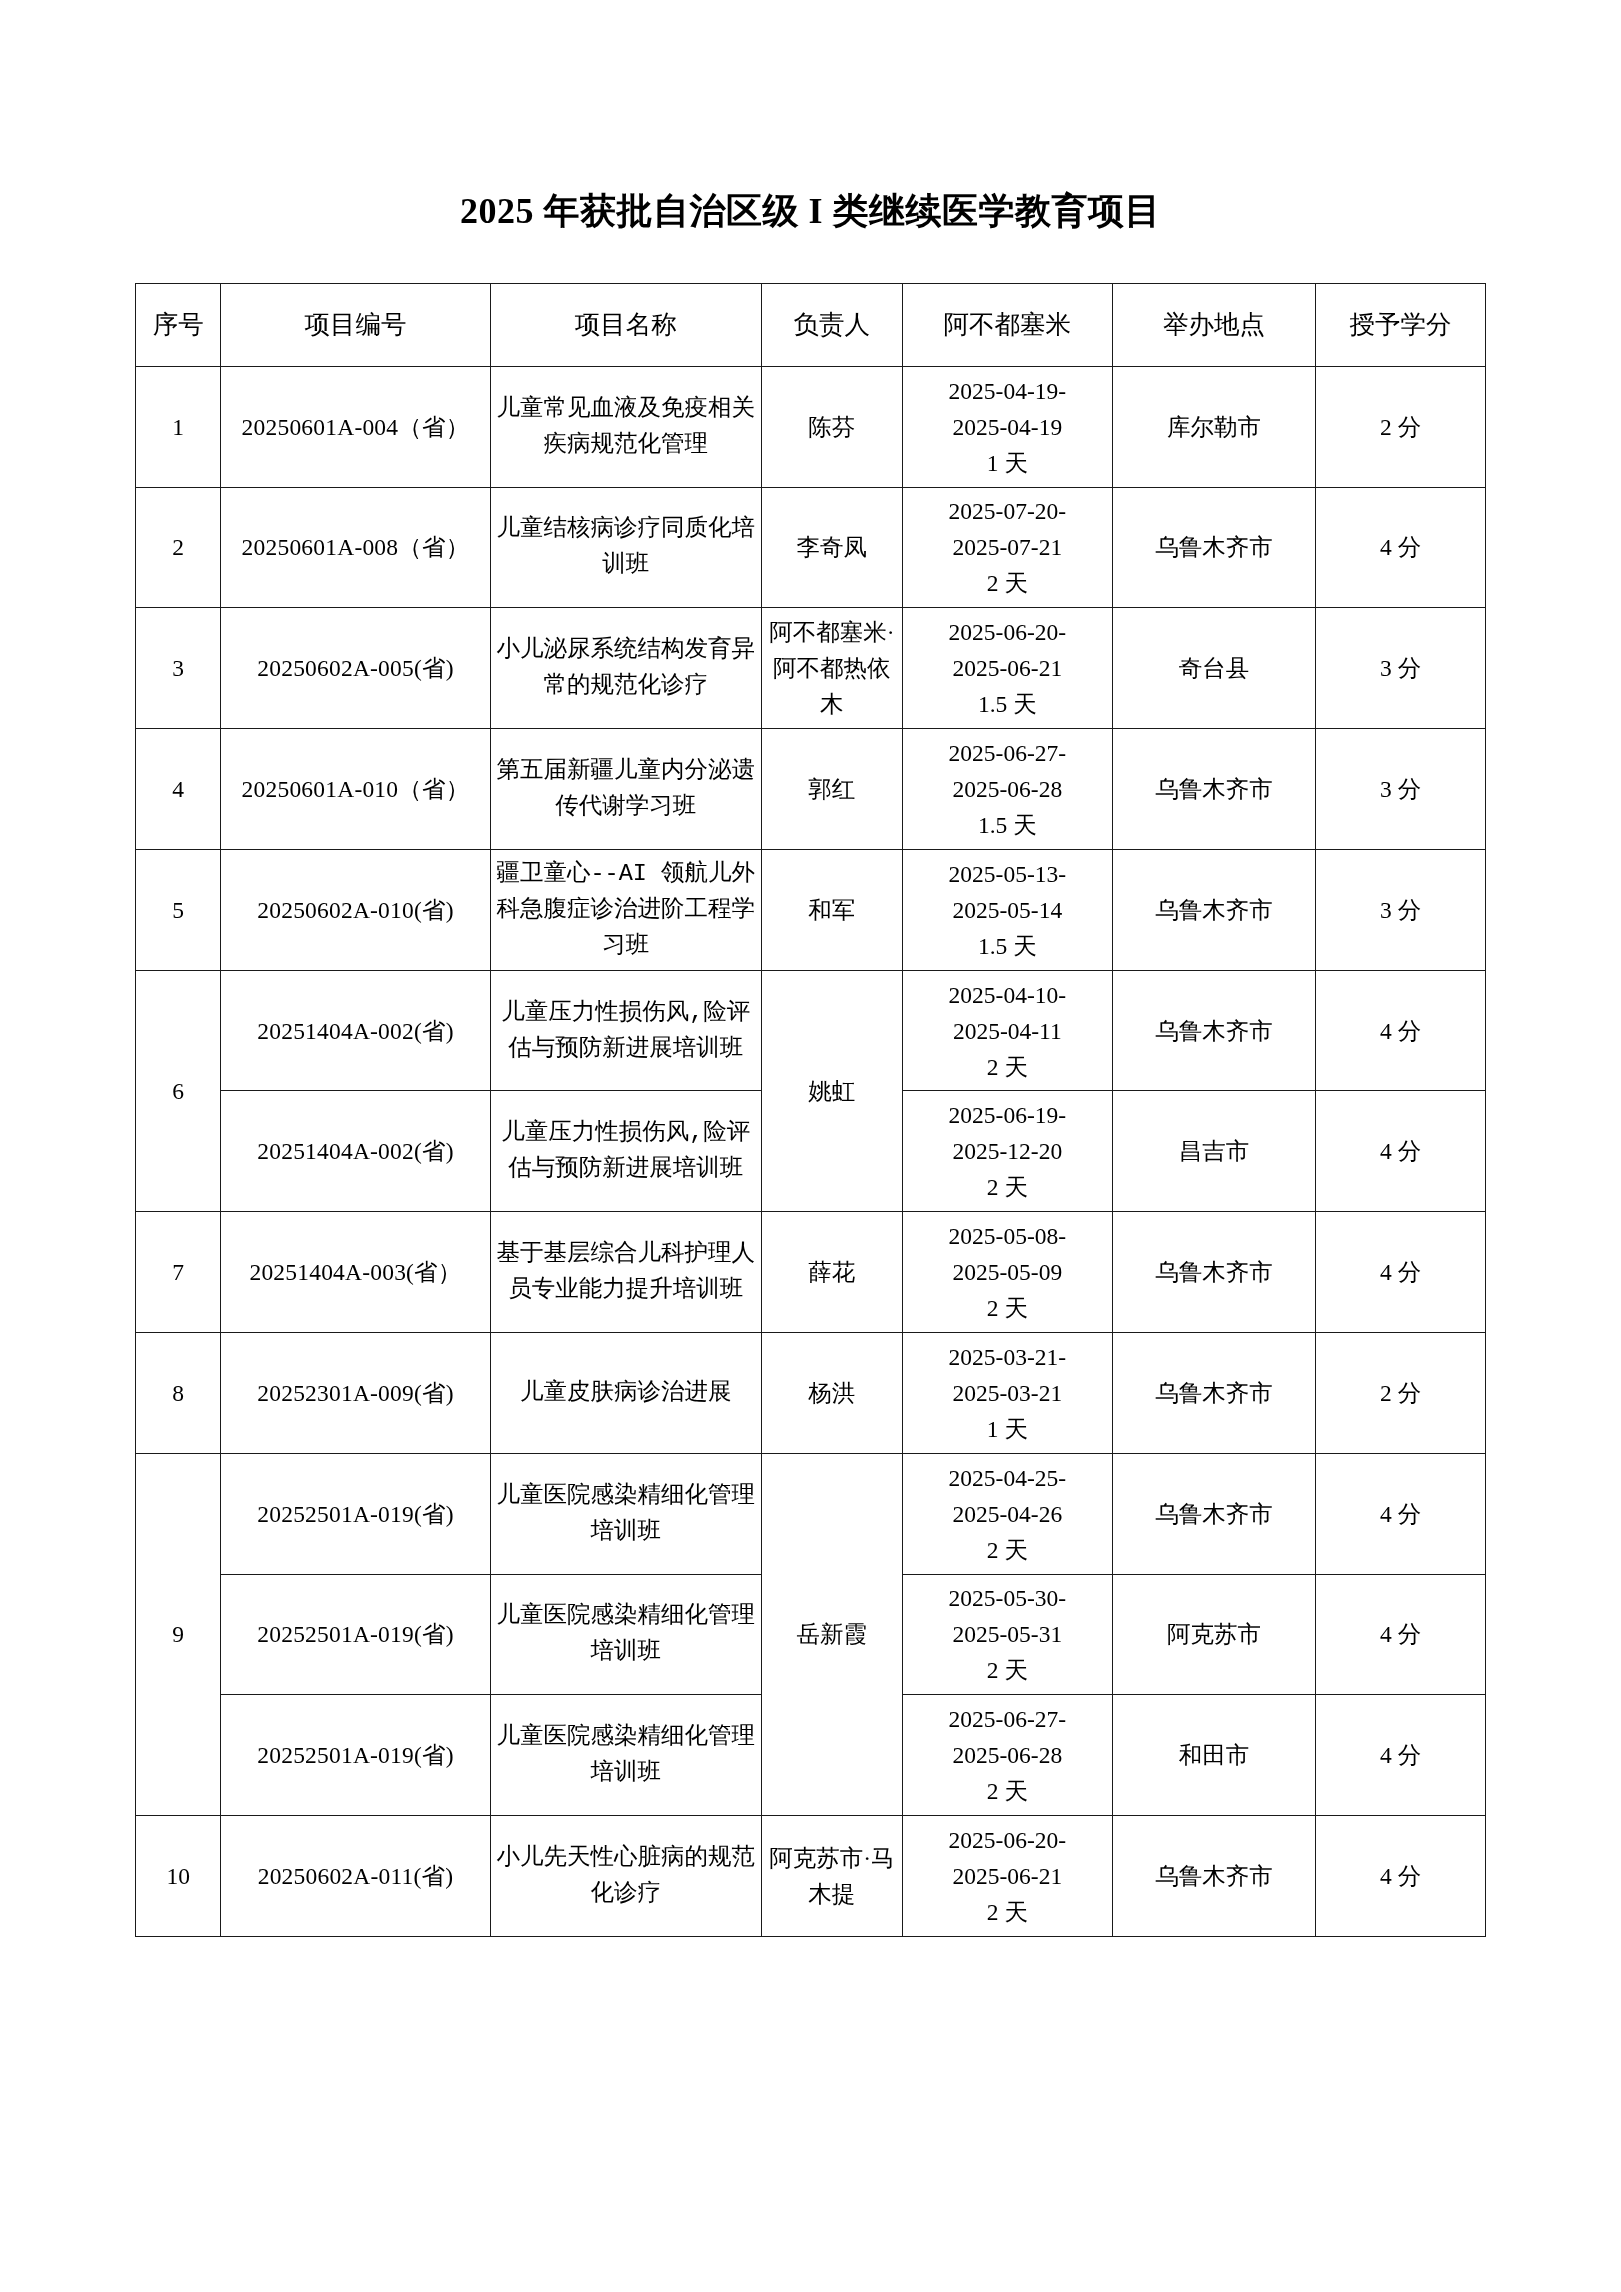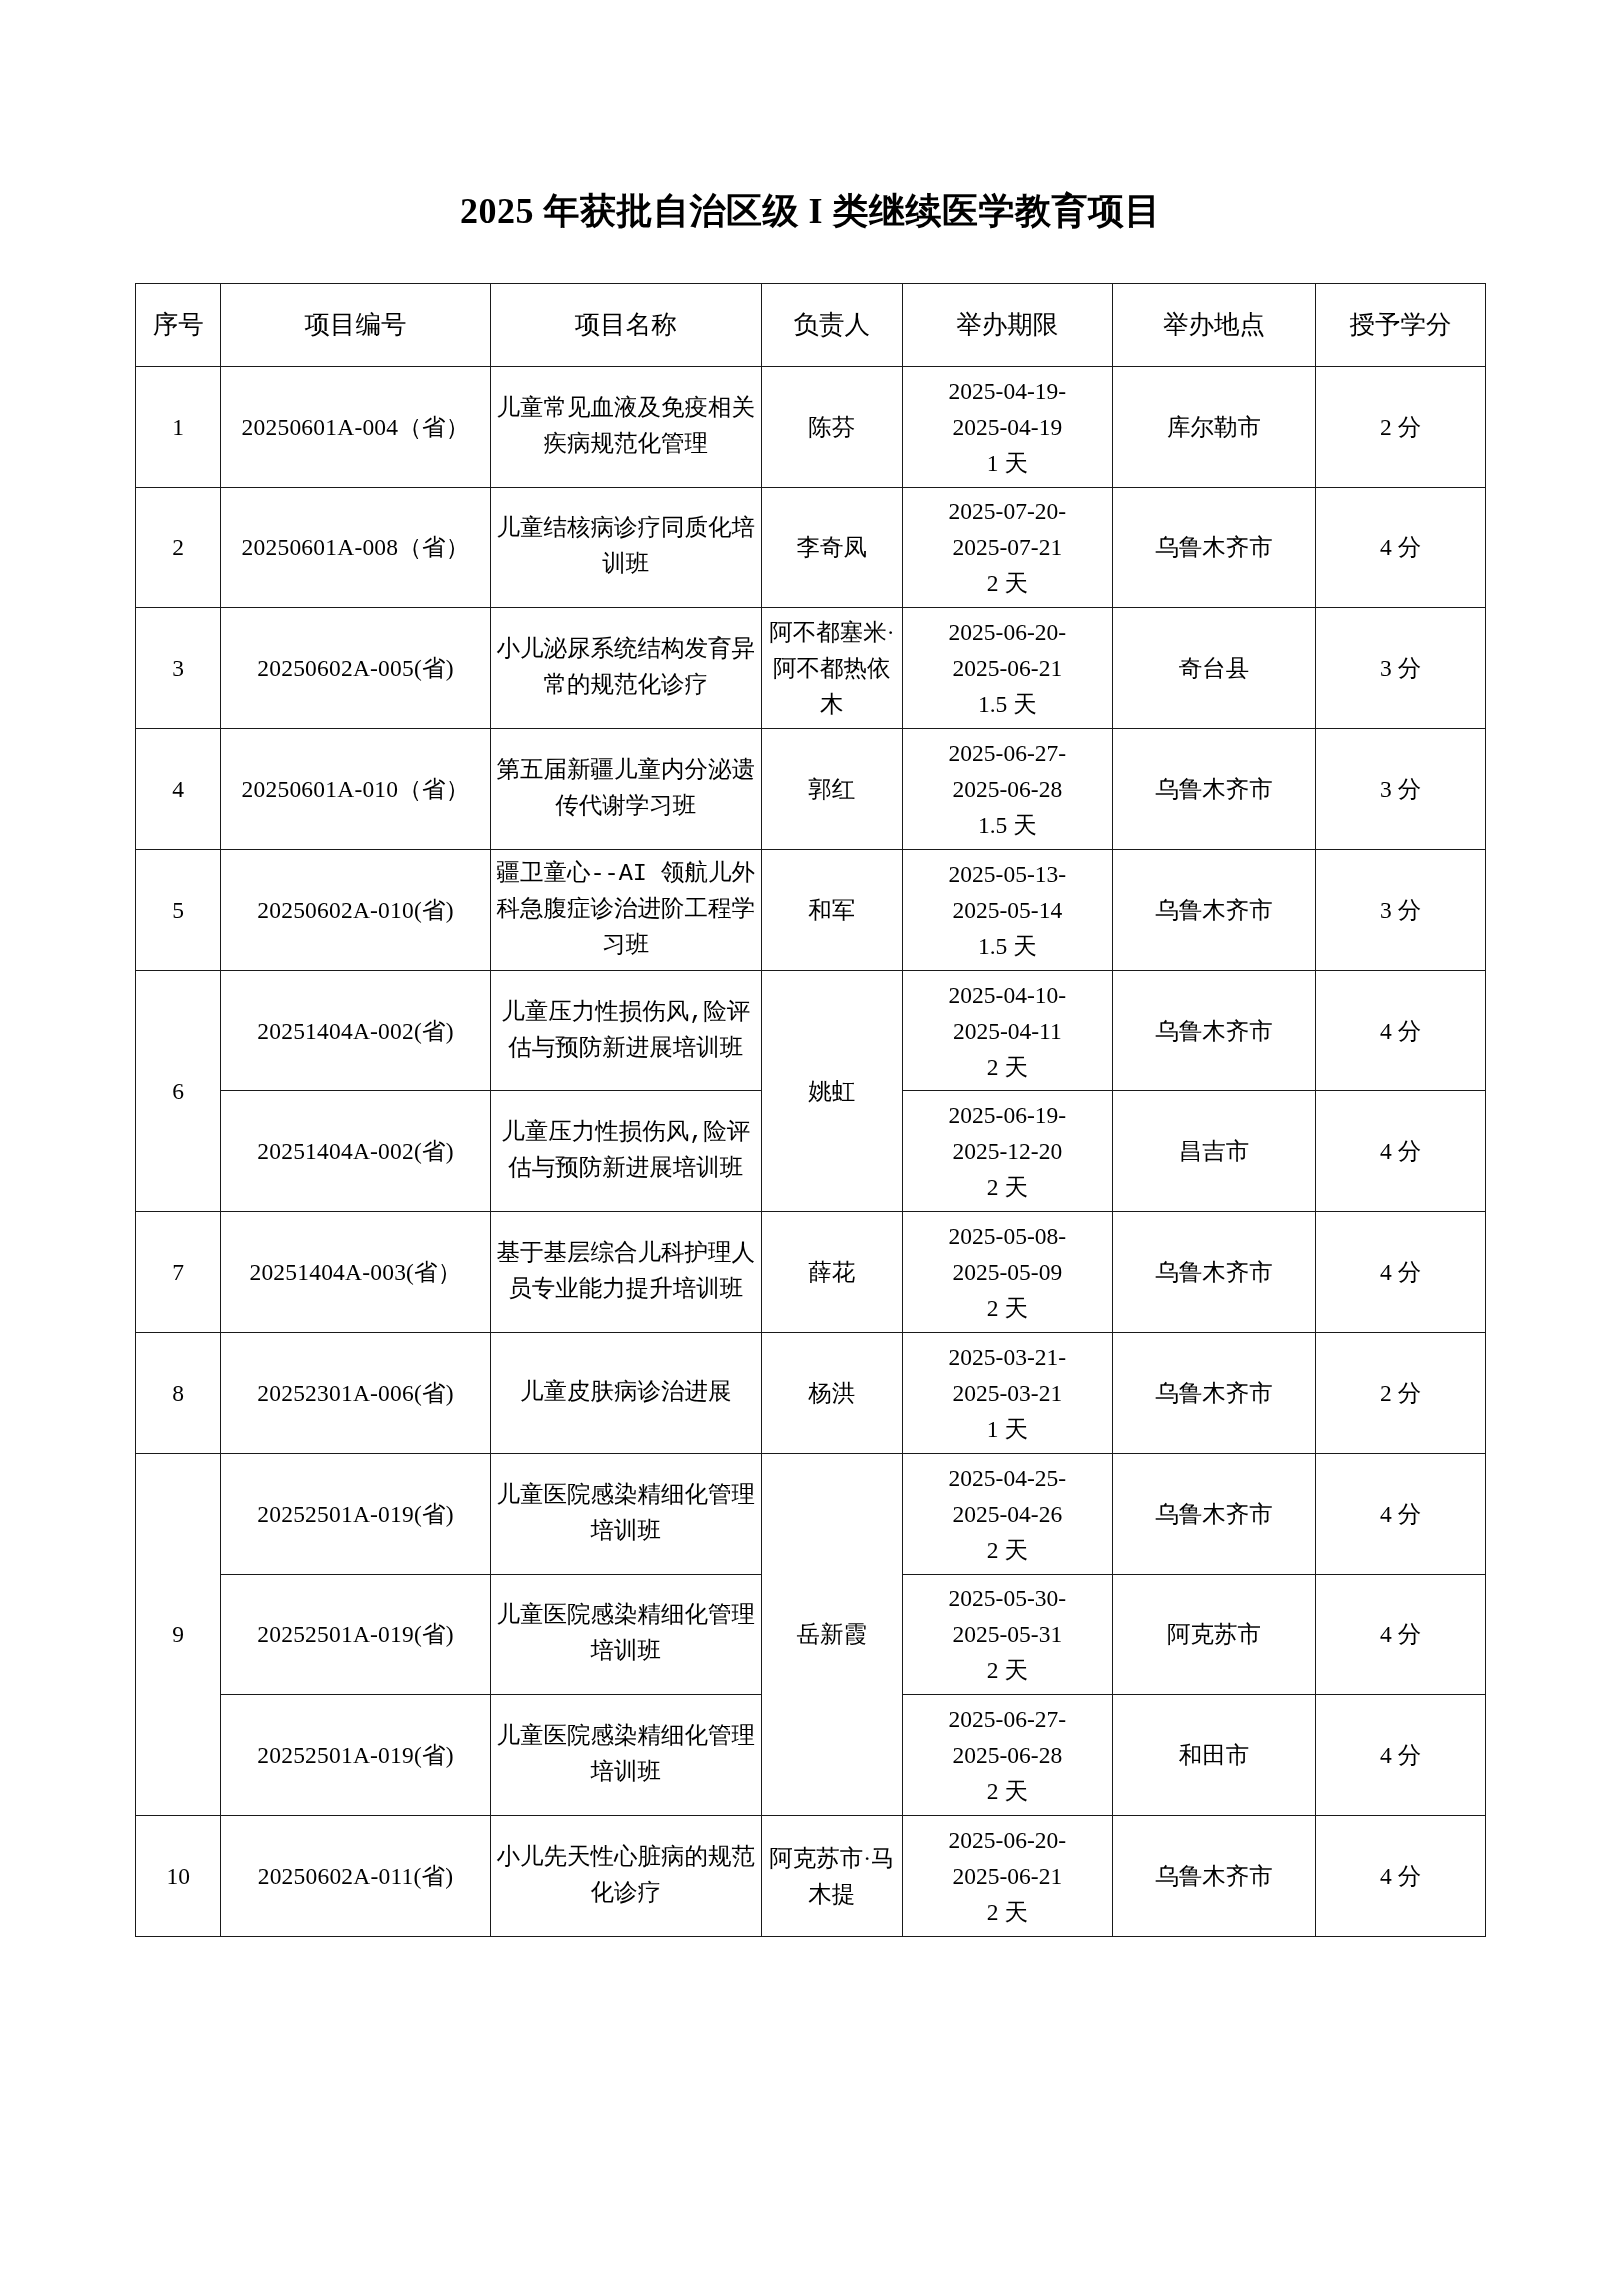--- a/index.html
+++ b/index.html
@@ -97,21 +97,21 @@
         <col class="c-period">
           <col class="c-place">
           <col class="c-credit">
       </colgroup>
       <thead>
         <tr>
           <th>序号</th>
           <th>项目编号</th>
           <th>项目名称</th>
           <th>负责人</th>
-          <th>举办期限</th>
+          <th>阿不都塞米</th>
           <th>举办地点</th>
           <th>授予学分</th>
         </tr>
       </thead>
       <tbody id="table-body">
           <tr>
             <td class="seq">1</td>
             <td class="code">20250601A-004（省）</td>
             <td class="name">儿童常见血液及免疫相关疾病规范化管理</td>
             <td class="person">陈芬</td>
@@ -191,21 +191,21 @@
             <td class="name">基于基层综合儿科护理人员专业能力提升培训班</td>
             <td class="person">薛花</td>
             <td class="period">2025-05-08-
 2025-05-09
 2 天</td>
             <td class="place">乌鲁木齐市</td>
             <td class="credit">4 分</td>
           </tr>
           <tr>
             <td class="seq">8</td>
-            <td class="code">20252301A-006(省)</td>
+            <td class="code">20252301A-009(省)</td>
             <td class="name">儿童皮肤病诊治进展</td>
             <td class="person">杨洪</td>
             <td class="period">2025-03-21-
 2025-03-21
 1 天</td>
             <td class="place">乌鲁木齐市</td>
             <td class="credit">2 分</td>
           </tr>
           <tr>
             <td class="seq" rowspan="3">9</td>

